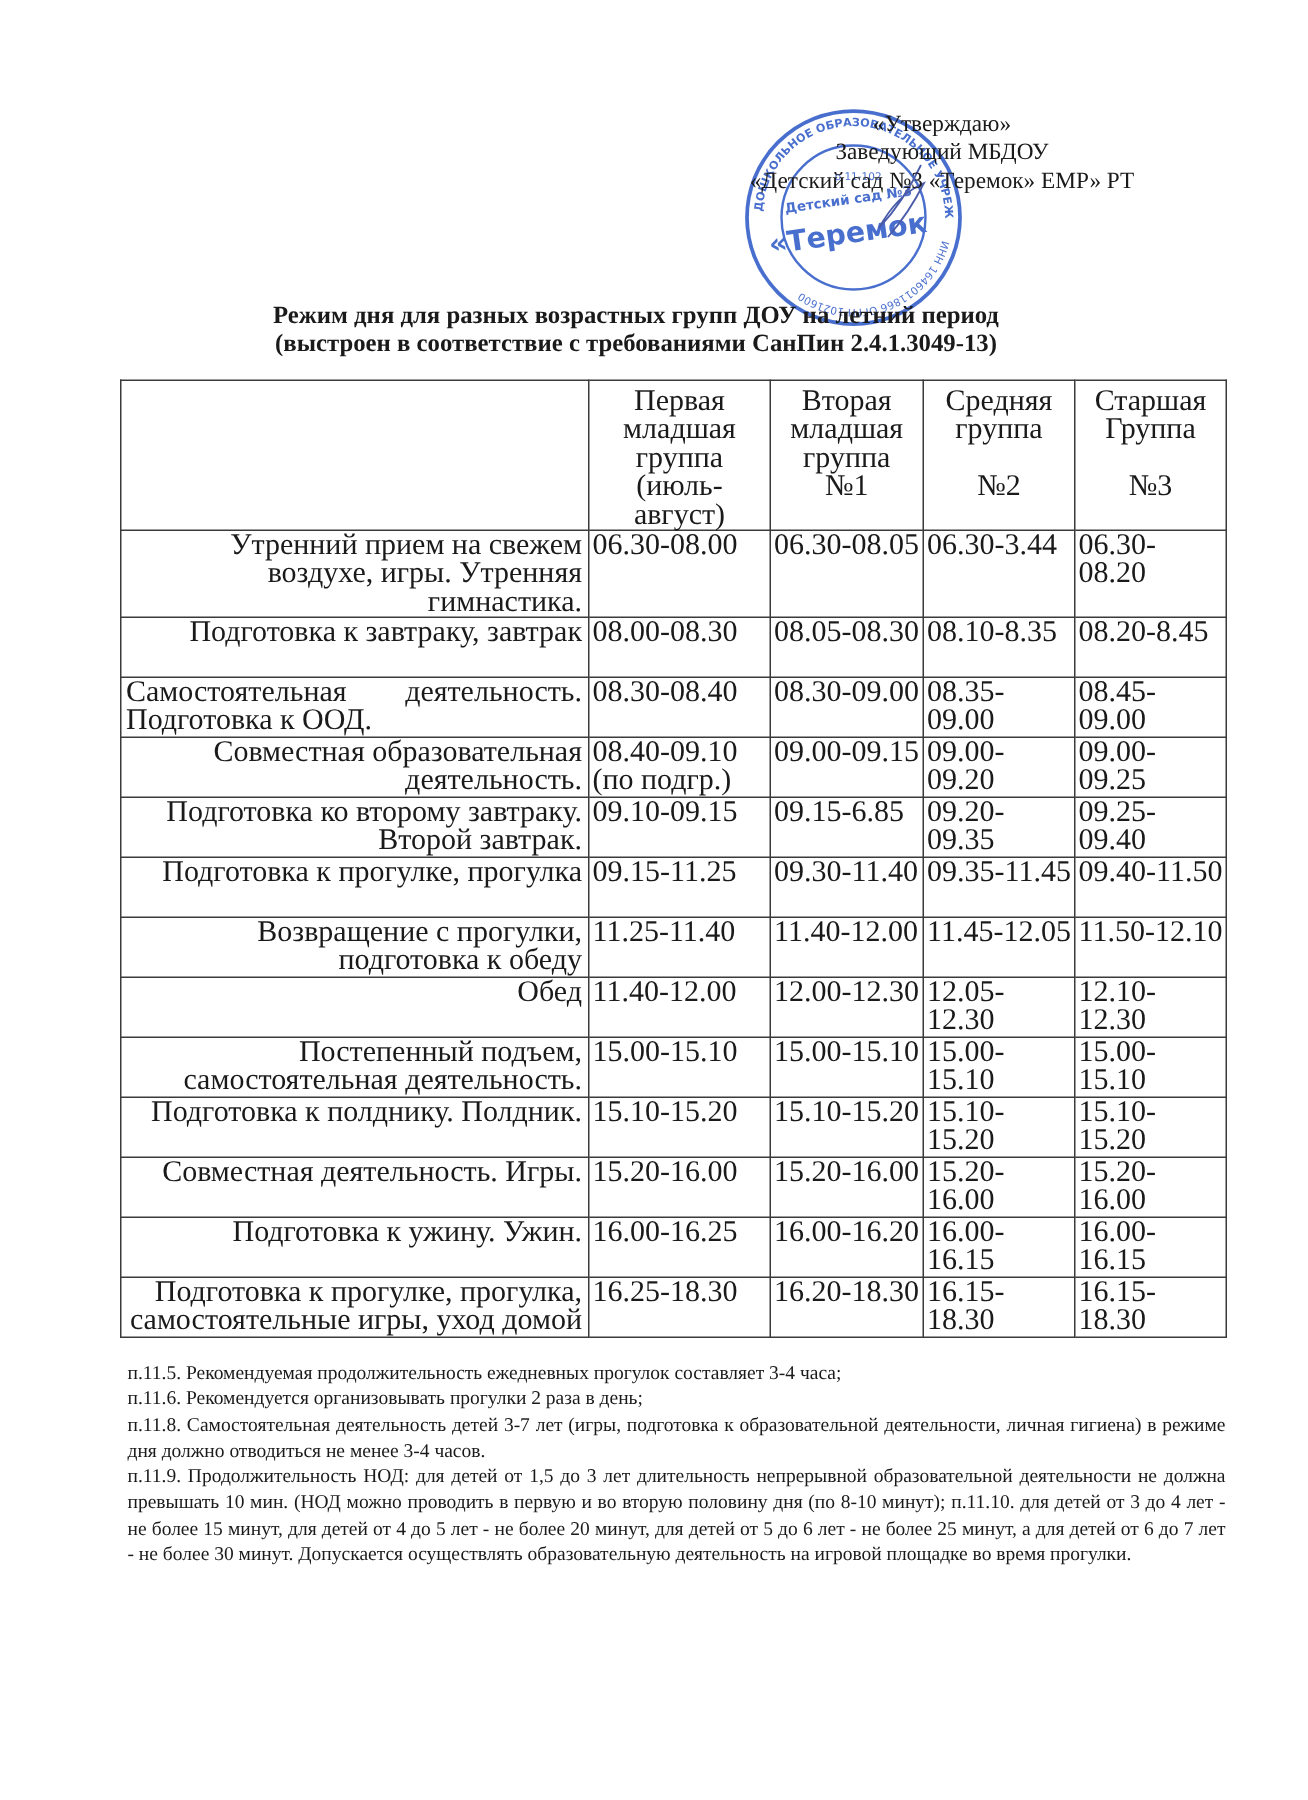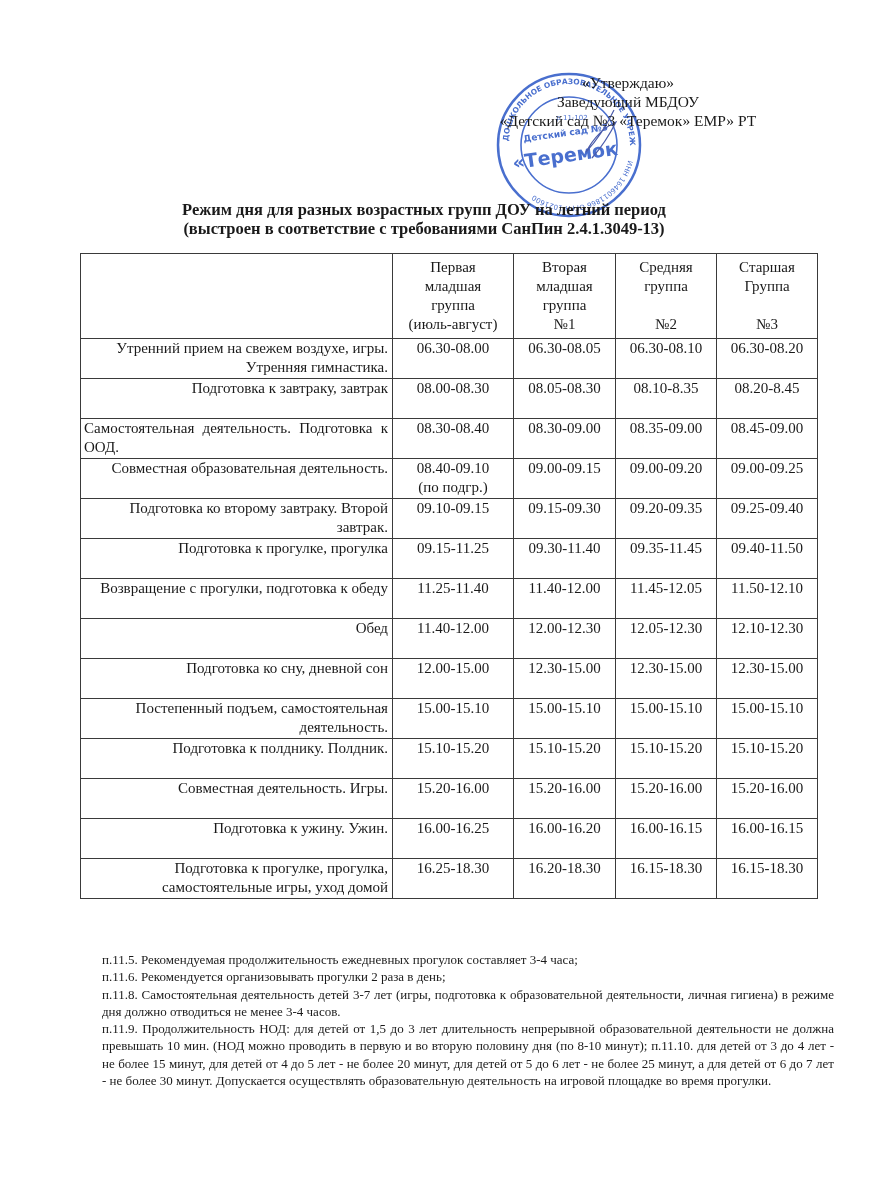--- a/index.html
+++ b/index.html
@@ -48,21 +48,21 @@
       line-height: 19px;
     }
 
     
     table.schedule {
       position: absolute;
       top: 253px; left: 80px;
       width: 737px;
       border-collapse: collapse;
       table-layout: fixed;
-      font-size: 15px;
+      font-size: 20px;
       line-height: 19px;
     }
     table.schedule td, table.schedule th {
       border: 1.3px solid #3a3a3a;
       vertical-align: top;
       font-weight: normal;
       padding: 0 4px;
     }
     table.schedule col.c0 { width: 312px; }
     table.schedule col.c1 { width: 121px; }
@@ -70,32 +70,31 @@
     table.schedule col.c3 { width: 101px; }
     table.schedule col.c4 { width: 101px; }
     table.schedule thead th {
       height: 85px;
       text-align: center;
       padding-top: 4px;
     }
     table.schedule tbody tr { height: 40px; }
     table.schedule tbody td.activity { text-align: right; padding-left: 3px; }
     table.schedule tbody td.activity.justify { text-align: justify; text-align-last: left; }
-    table.schedule tbody td.time { text-align: center; padding: 0 2px; }
+    table.schedule tbody td.time { text-align: left; padding: 0 2px; }
     .hdr-line { display: block; }
 
     
     .notes {
       position: absolute;
-      top: 951px; left: 85px;
+      top: 906px; left: 85px;
       width: 732px;
       font-size: 13px;
       line-height: 17.3px;
       text-align: justify;
-      margin-left: 17px;
     }
     .notes p { margin: 0; }
   </style>
 </head>
 <body>
 
 <div class="page">
 
   <svg class="stamp" viewBox="0 0 150 150">
     <circle cx="75" cy="75" r="71" fill="none" stroke="#2a56c6" stroke-width="2.5"></circle>
@@ -160,21 +159,21 @@
           <span class="hdr-line">&nbsp;</span>
           <span class="hdr-line">№3</span>
         </th>
       </tr>
     </thead>
     <tbody>
       <tr>
         <td class="activity">Утренний прием на свежем воздухе, игры.  Утренняя гимнастика.</td>
         <td class="time">06.30-08.00</td>
         <td class="time">06.30-08.05</td>
-        <td class="time">06.30-08.10</td>
+        <td class="time">06.30-3.44</td>
         <td class="time">06.30-08.20</td>
       </tr>
       <tr>
         <td class="activity">Подготовка к завтраку, завтрак</td>
         <td class="time">08.00-08.30</td>
         <td class="time">08.05-08.30</td>
         <td class="time">08.10-8.35</td>
         <td class="time">08.20-8.45</td>
       </tr>
       <tr>
@@ -190,21 +189,21 @@
           <span class="hdr-line">08.40-09.10</span>
           <span class="hdr-line">(по подгр.)</span>
         </td>
         <td class="time">09.00-09.15</td>
         <td class="time">09.00-09.20</td>
         <td class="time">09.00-09.25</td>
       </tr>
       <tr>
         <td class="activity">Подготовка ко второму завтраку. Второй завтрак.</td>
         <td class="time">09.10-09.15</td>
-        <td class="time">09.15-09.30</td>
+        <td class="time">09.15-6.85</td>
         <td class="time">09.20-09.35</td>
         <td class="time">09.25-09.40</td>
       </tr>
       <tr>
         <td class="activity">Подготовка к прогулке, прогулка</td>
         <td class="time">09.15-11.25</td>
         <td class="time">09.30-11.40</td>
         <td class="time">09.35-11.45</td>
         <td class="time">09.40-11.50</td>
       </tr>
@@ -214,27 +213,20 @@
         <td class="time">11.40-12.00</td>
         <td class="time">11.45-12.05</td>
         <td class="time">11.50-12.10</td>
       </tr>
       <tr>
         <td class="activity">Обед</td>
         <td class="time">11.40-12.00</td>
         <td class="time">12.00-12.30</td>
         <td class="time">12.05-12.30</td>
         <td class="time">12.10-12.30</td>
-      </tr>
-      <tr>
-        <td class="activity">Подготовка ко сну, дневной сон</td>
-        <td class="time">12.00-15.00</td>
-        <td class="time">12.30-15.00</td>
-        <td class="time">12.30-15.00</td>
-        <td class="time">12.30-15.00</td>
       </tr>
       <tr>
         <td class="activity">Постепенный подъем, самостоятельная деятельность.</td>
         <td class="time">15.00-15.10</td>
         <td class="time">15.00-15.10</td>
         <td class="time">15.00-15.10</td>
         <td class="time">15.00-15.10</td>
       </tr>
       <tr>
         <td class="activity">Подготовка к полднику. Полдник.</td>

